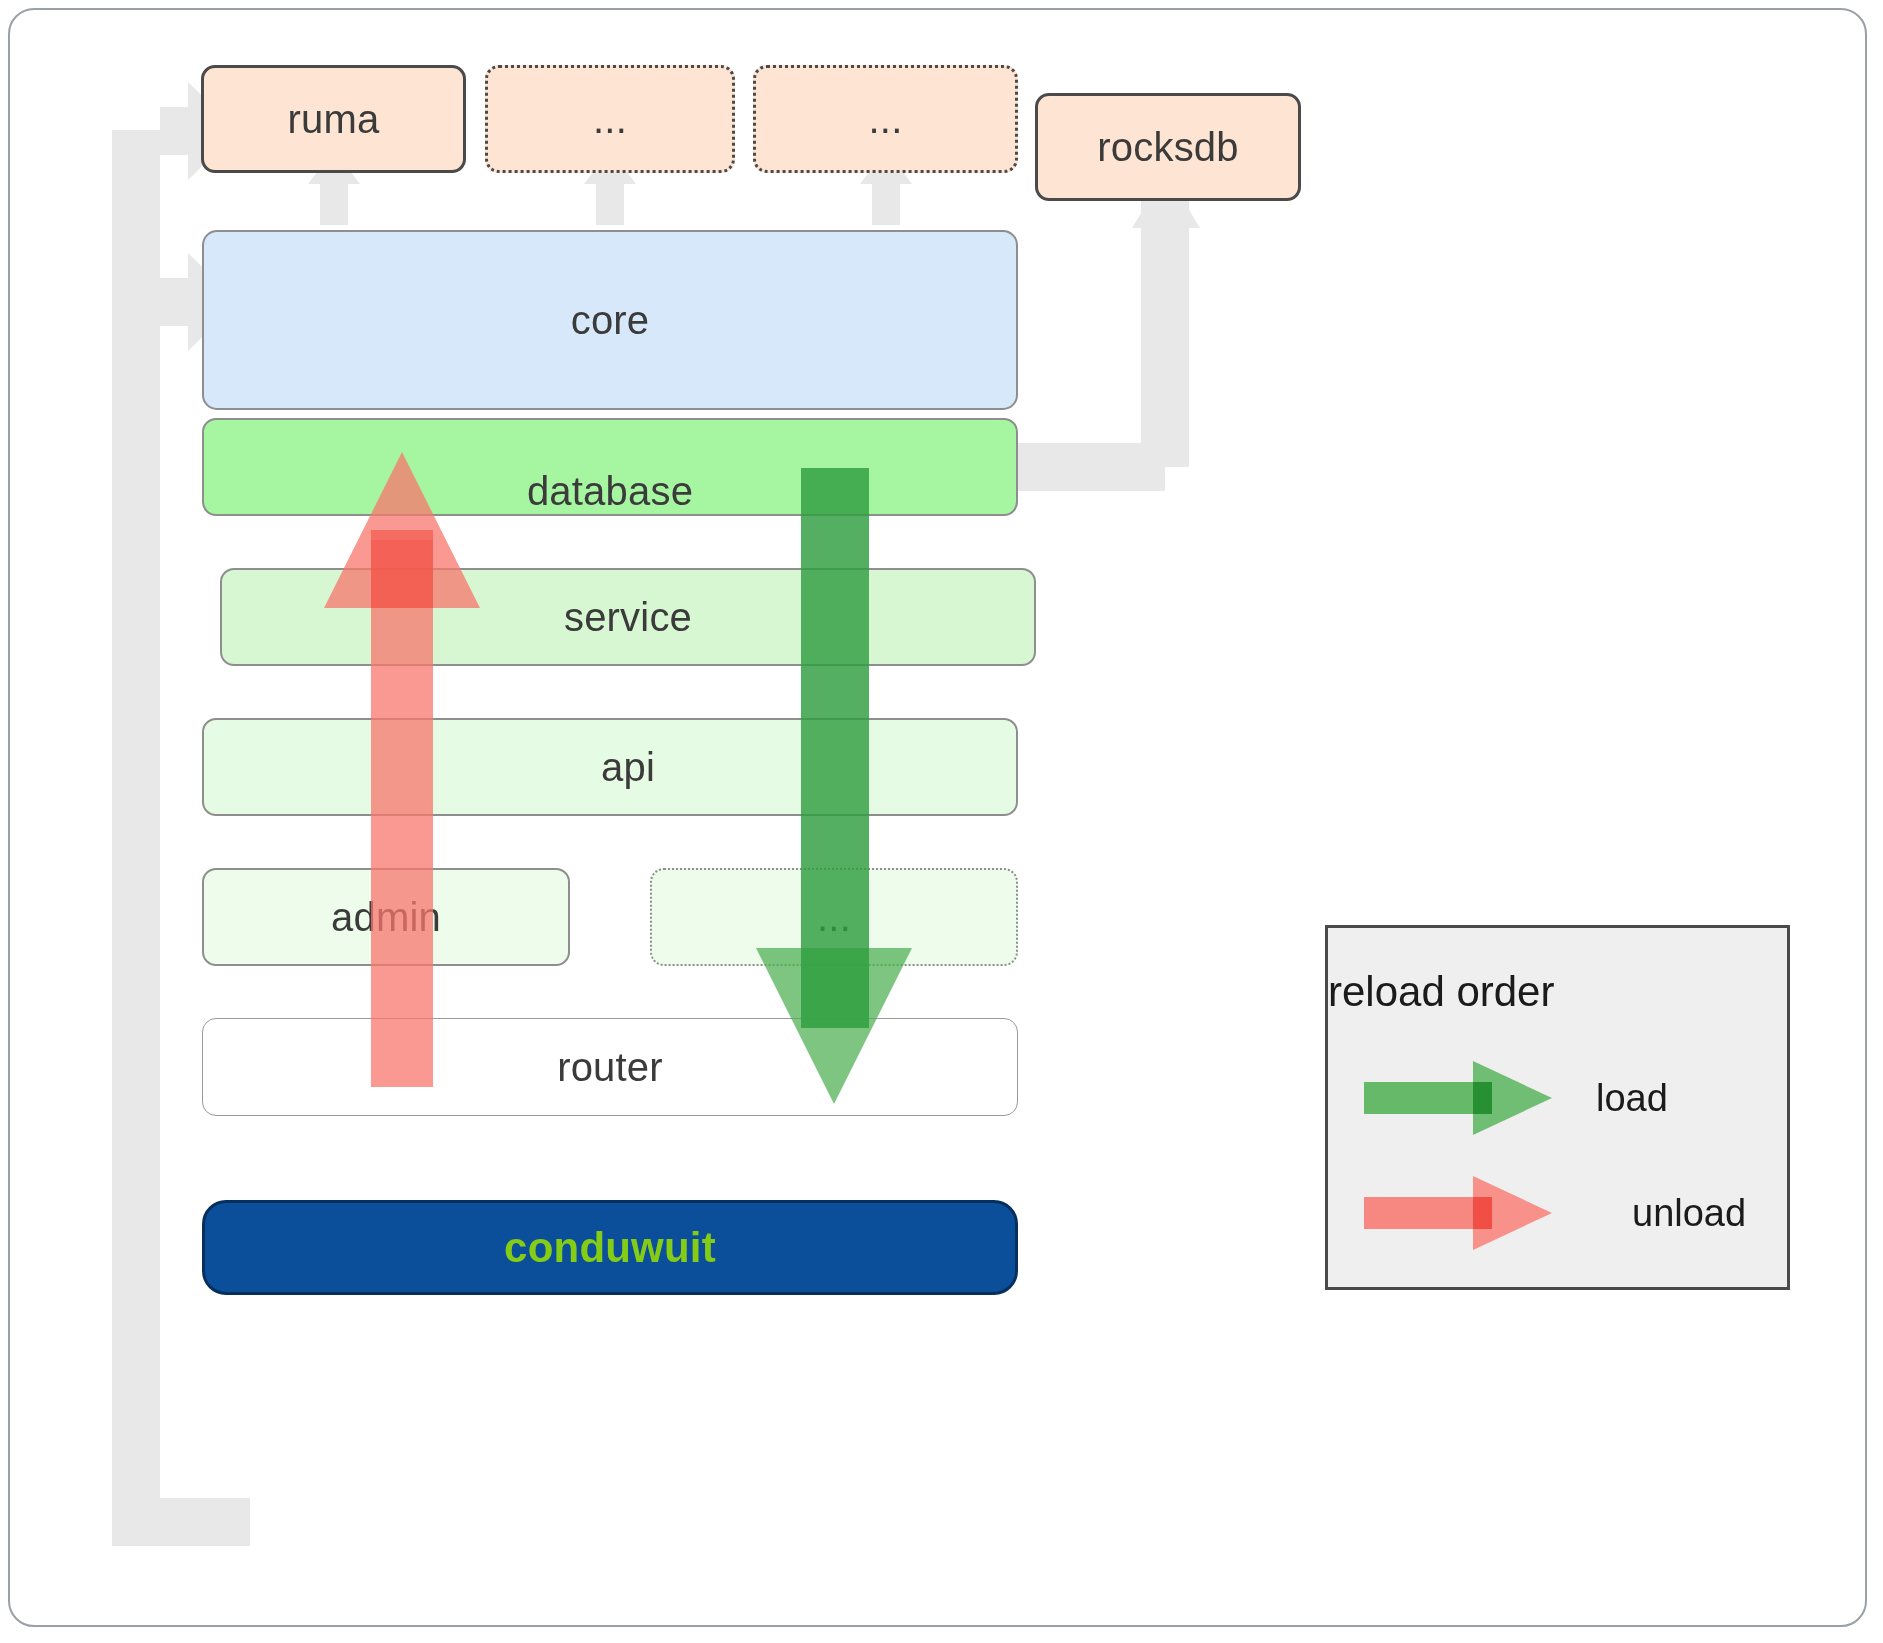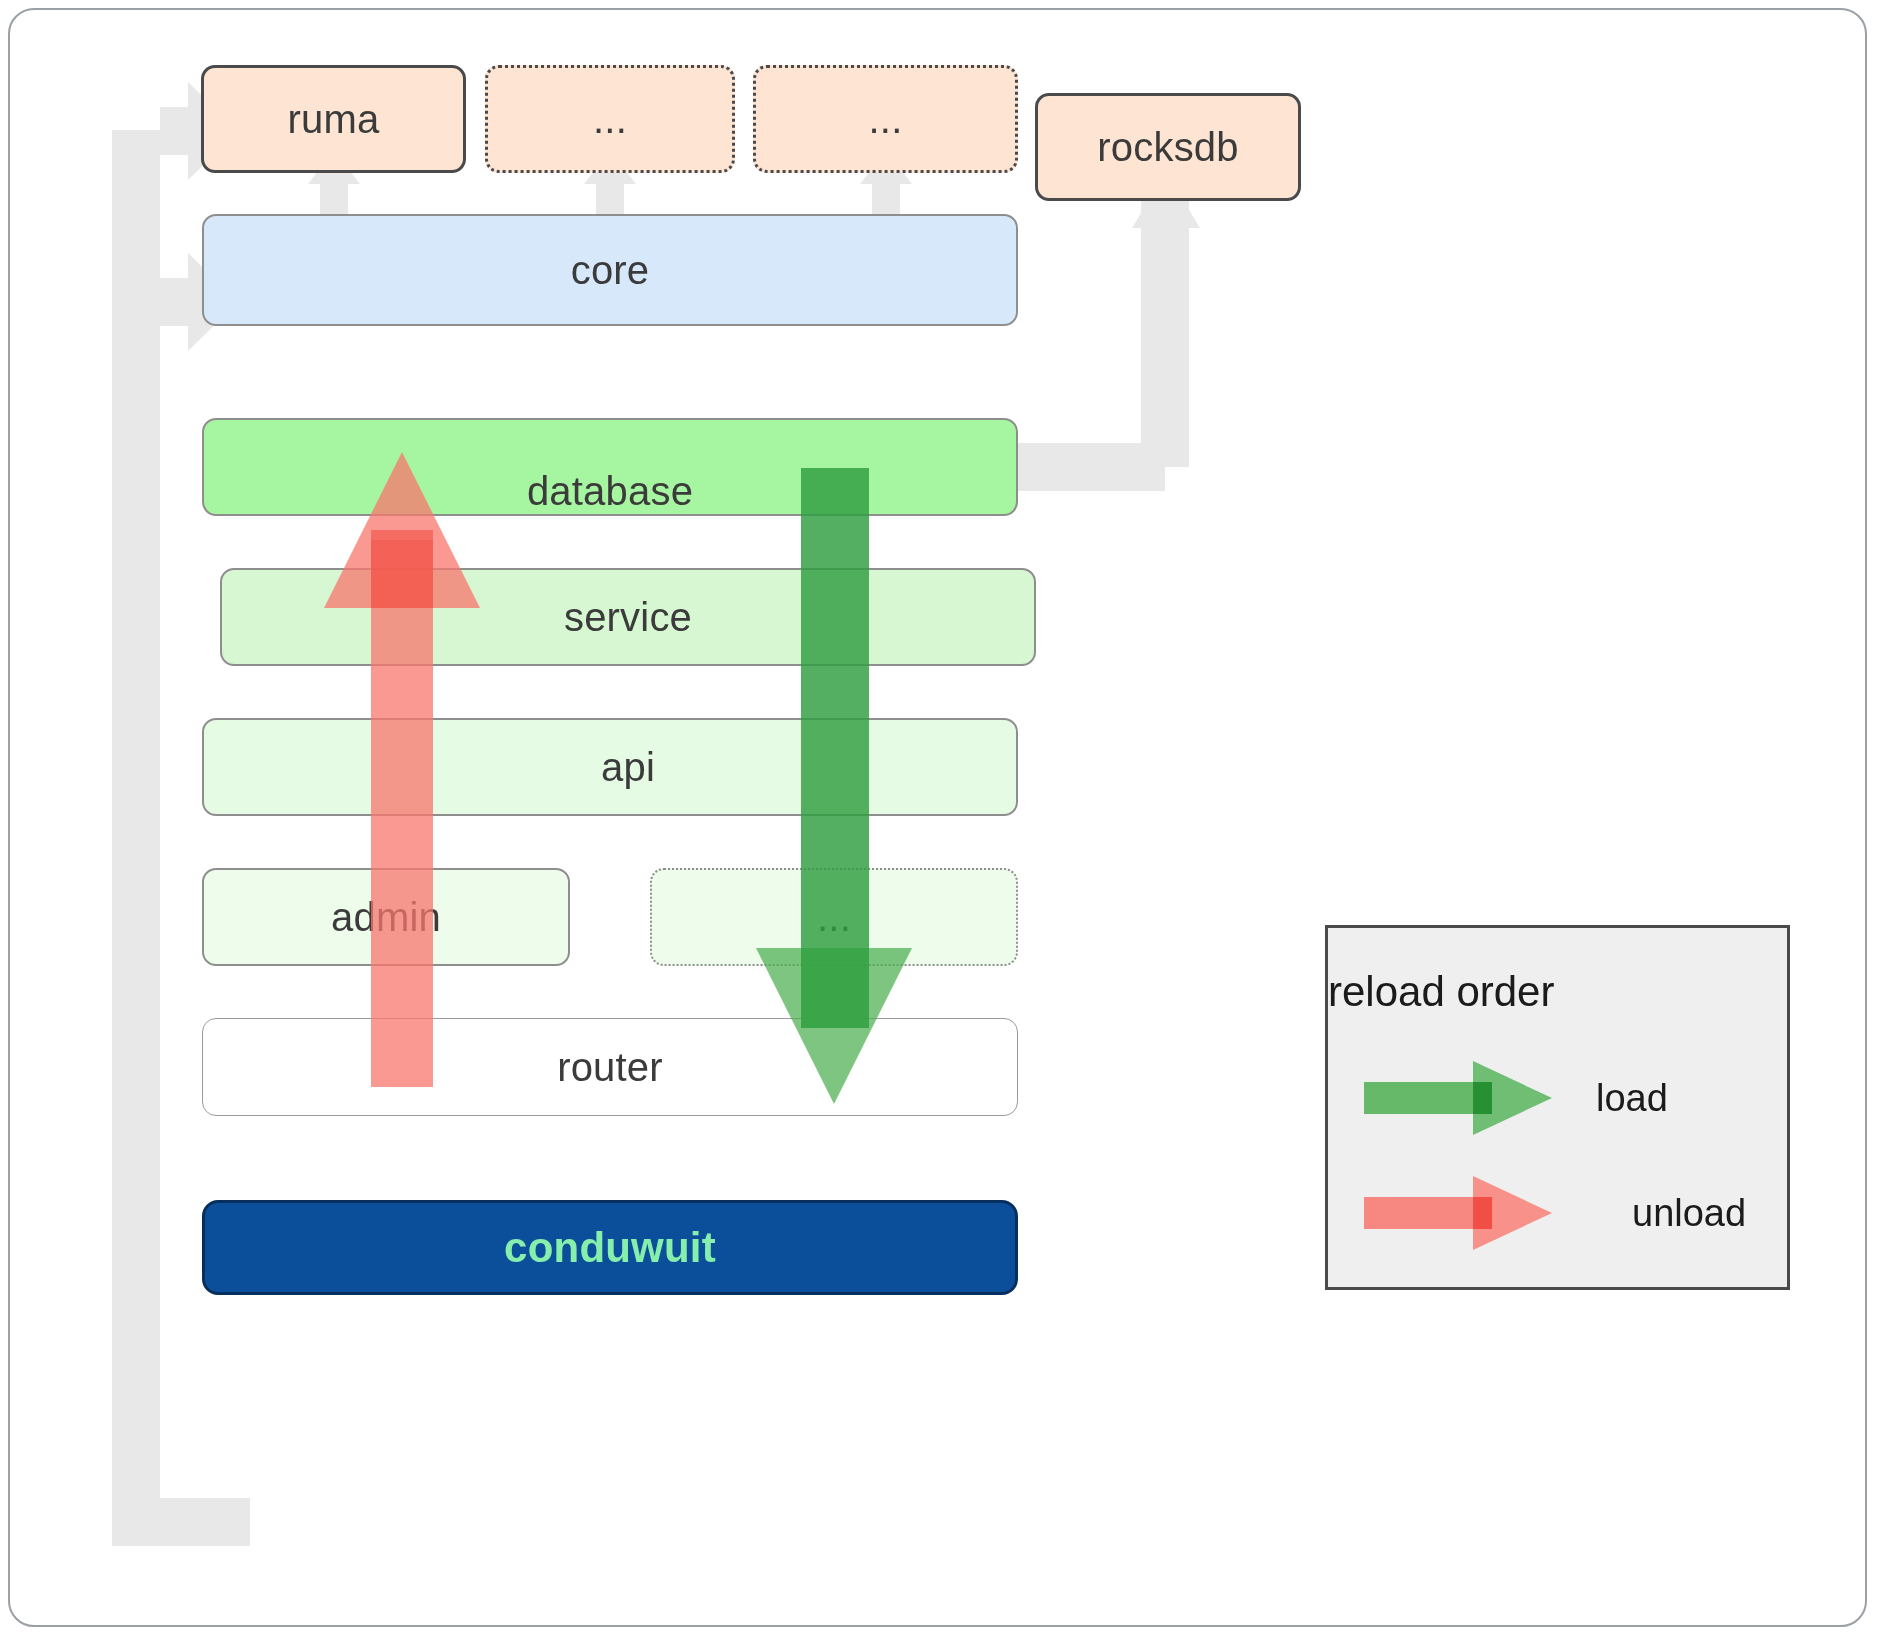--- a/index.html
+++ b/index.html
@@ -60,24 +60,24 @@
   .peach { background: #fde4d3; }
   .blue  { background: #d7e8fb; }
   .green-1 { background: #a6f5a0; align-items: flex-end; }
   .green-2 { background: #d6f7d2; }
   .green-3 { background: #e6fbe3; padding-left: 36px; }
   .green-4 { background: #eefcec; }
   .white  { background: #ffffff; }
 
   .navy {
     background: #0b4e99;
-    color: #86efac;
+    color: #84cc16;
     font-weight: bold;
     border: 3px solid #062f5d;
-    border-radius: 16px;
+    border-radius: 24px;
   }
 
   
   svg.overlay {
     position: absolute;
     left: 0;
     top: 0;
     width: 1883px;
     height: 1643px;
     pointer-events: none;
@@ -179,21 +179,21 @@
   </div>
 
   <div class="node peach dotted-dark" style="left:753px; top:65px; width:265px; height:108px;">
     <span>...</span>
   </div>
 
   <div class="node peach solid-dark" style="left:1035px; top:65px; width:266px; height:108px;margin-top:28px;">
     <span>rocksdb</span>
   </div>
 
-  <div class="node blue solid-gray" style="left:202px; top:214px; width:816px; height:112px;">
+  <div class="node blue solid-gray" style="left:202px; top:230px; width:816px; height:180px;border-radius:15px;">
     <span>core</span>
   </div>
 
   <div class="node green-1 solid-gray" style="left:202px; top:418px; width:816px; height:98px;">
     <span>database</span>
   </div>
 
   <div class="node green-2 solid-gray" style="left:202px; top:568px; width:816px; height:98px;margin-left:18px;">
     <span>service</span>
   </div>

